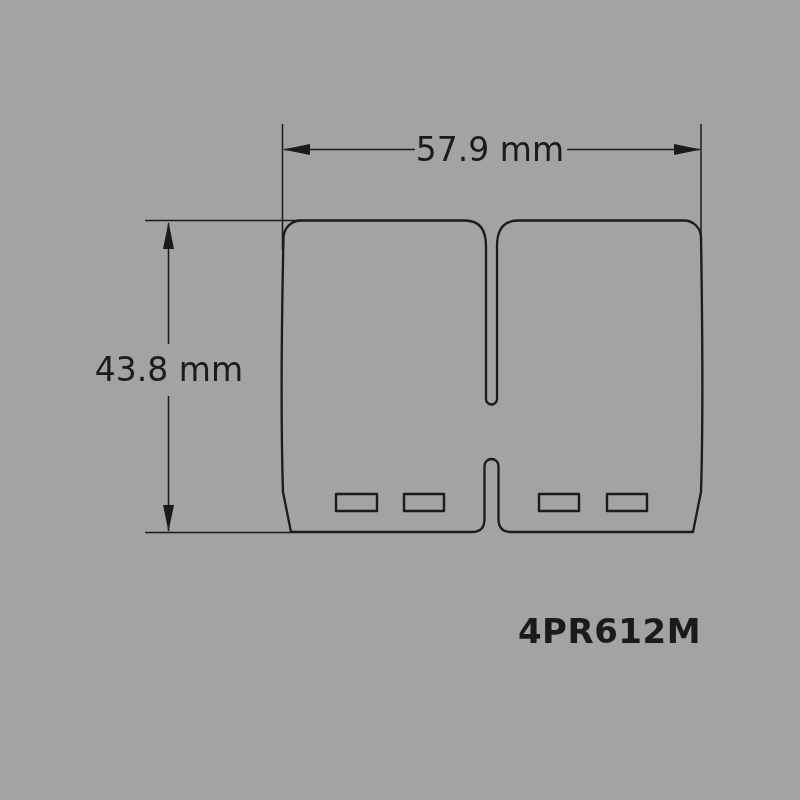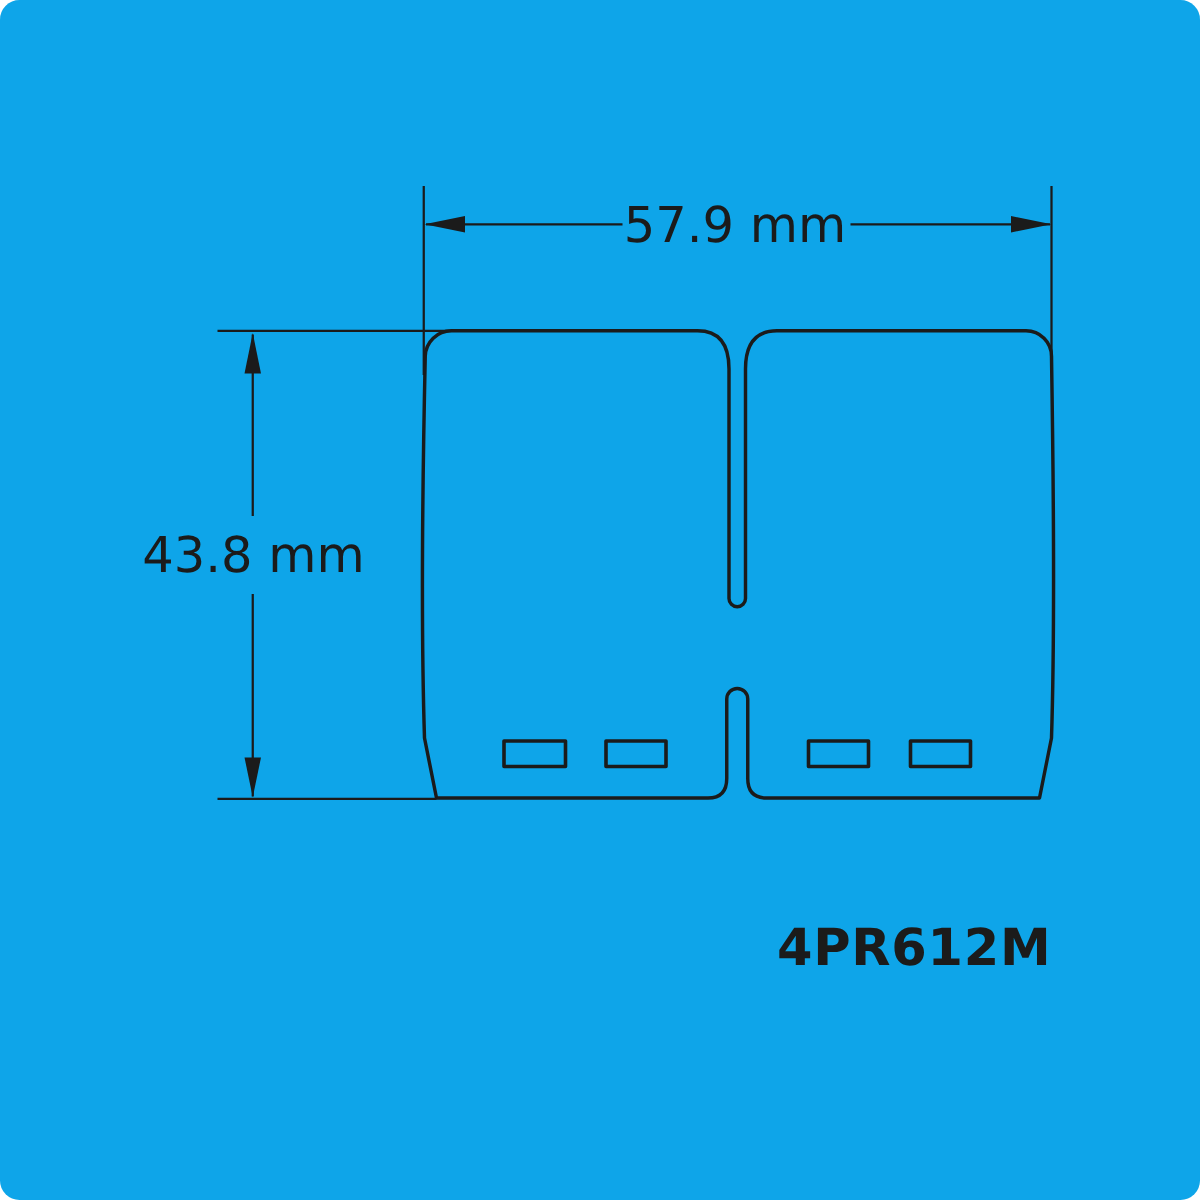--- a/index.html
+++ b/index.html
@@ -4,24 +4,23 @@
 <style>
   html, body {
     margin: 0;
     padding: 0;
     background: #ffffff;
   }
   .page {
     position: relative;
     width: 800px;
     height: 800px;
-    background: #0ea5e9;
+    background: #a3a3a3;
     overflow: hidden;
     font-family: "DejaVu Sans", "Liberation Sans", sans-serif;
-    border-radius: 13px;
   }
   svg { display: block; }
   text.dim-label {
     font-family: "DejaVu Sans", "Liberation Sans", sans-serif;
     font-size: 33px;
     font-weight: 400;
   }
   text.part-label {
     font-family: "DejaVu Sans", "Liberation Sans", sans-serif;
     font-size: 34px;

